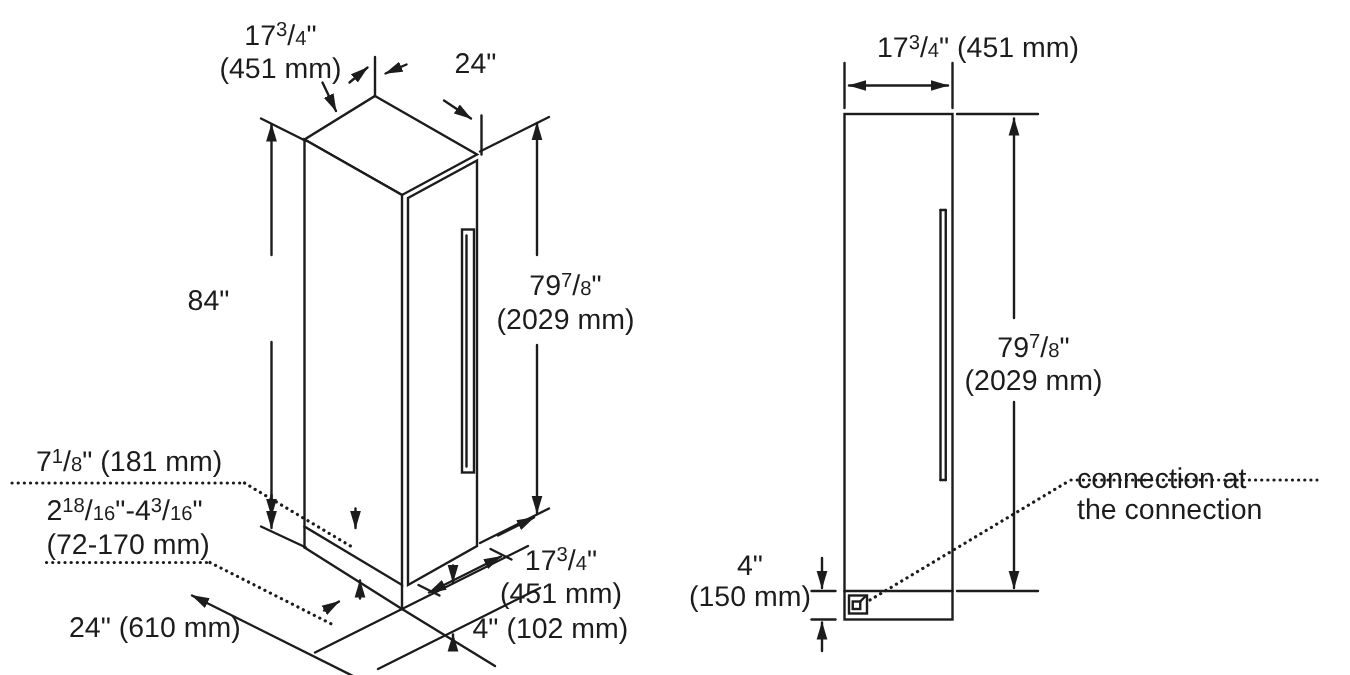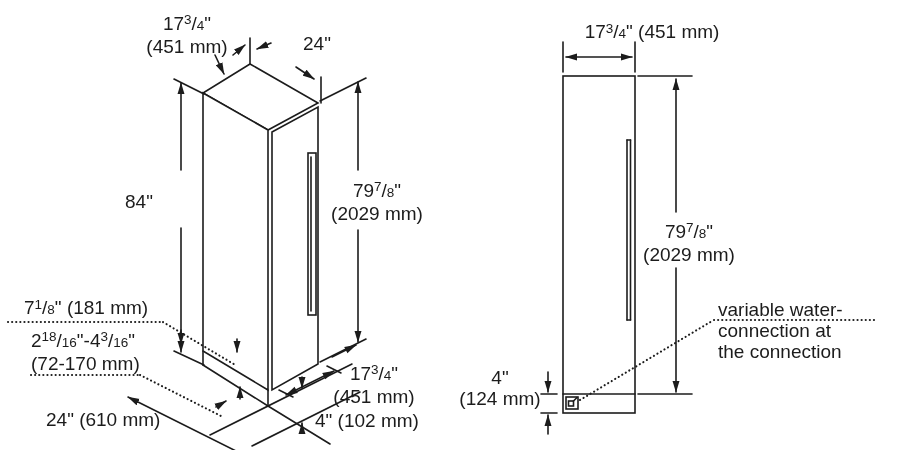--- a/index.html
+++ b/index.html
@@ -190,22 +190,21 @@
   <div>17<sup>3</sup>/<sub>4</sub>" (451 mm)</div>
 </div>
 
 <div class="dim ctr" style="left:689px;top:241px">
   <div>79<sup>7</sup>/<sub>8</sub>"</div>
   <div>(2029 mm)</div>
 </div>
 
 <div class="dim ctr" style="left:500px;top:388px">
   <div>4"</div>
-  <div>(124 mm)</div>
+  <div>(150 mm)</div>
 </div>
 
 <div class="dim lft" style="left:718px;top:330px">
-  <div>variable water-</div>
   <div>connection at</div>
   <div>the connection</div>
 </div>
 
 </div>
 
 </body></html>

